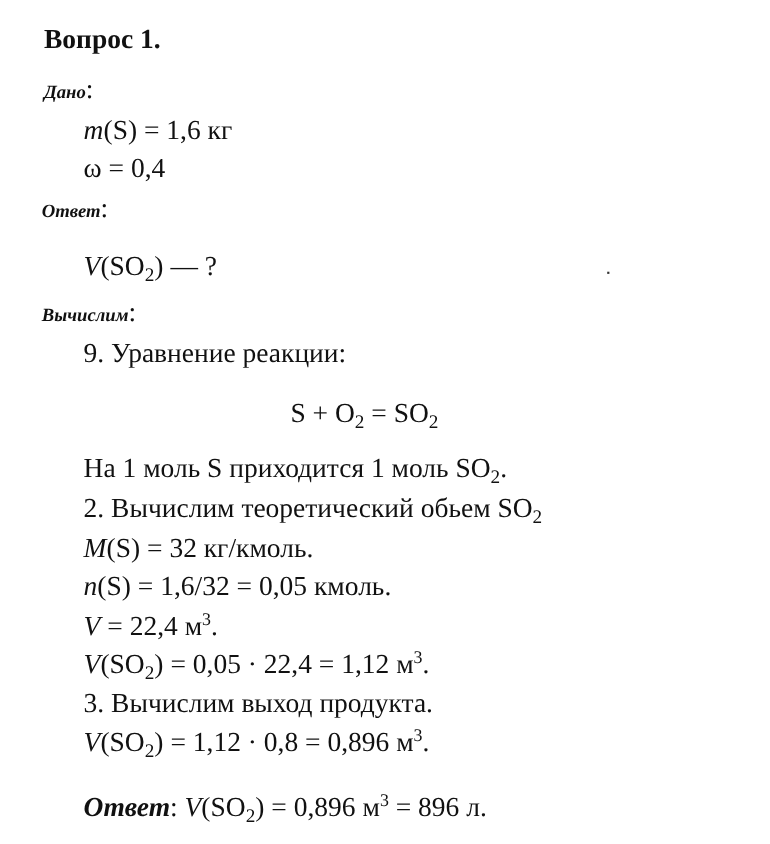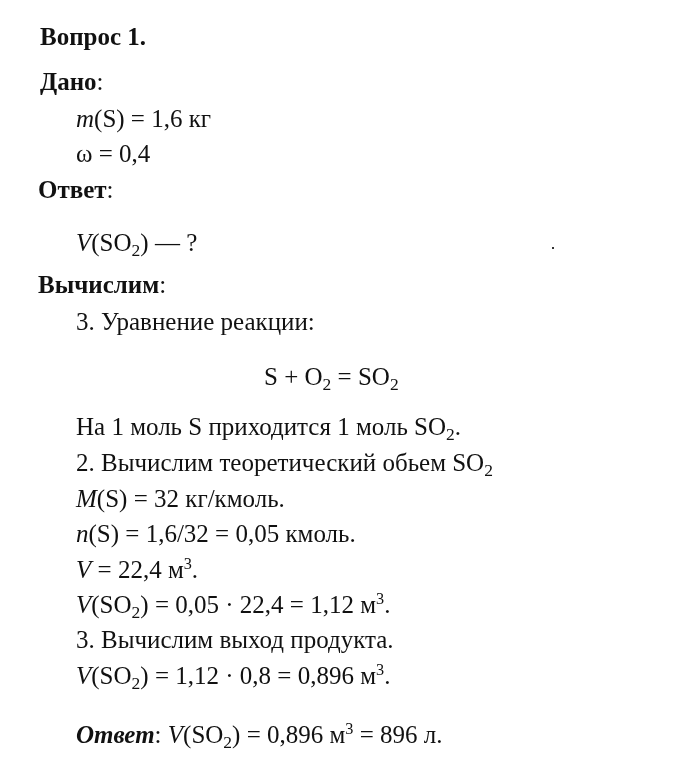--- a/index.html
+++ b/index.html
@@ -1,20 +1,20 @@
 <!DOCTYPE html>
 <html><head>
   <meta charset="utf-8">
   <style>
     html, body { margin: 0; padding: 0; background: #ffffff; }
     body { width: 700px; height: 767px; position: relative; overflow: hidden;
            font-family: "Liberation Serif", "DejaVu Serif", serif; color: #111; }
     .line { position: absolute; white-space: nowrap; font-size: 25px; line-height: 30px; }
     .title { font-weight: bold; font-size: 25px; }
-    .head { font-weight: bold; font-size: 25px; }
+    .head { font-weight: bold; font-style: italic; font-size: 17px; }
     .it { font-style: italic; }
     .bi { font-weight: bold; font-style: italic; }
     sub { font-size: 0.7em; vertical-align: -0.3em; line-height: 0; }
     sup { font-size: 0.65em; vertical-align: 0.55em; line-height: 0; }
     .dot { position: absolute; width: 2px; height: 2px; background: #333; left: 552px; y: 0; top: 247px; }
   </style>
 </head>
 <body>
 
 <div class="line title" style="left:40px; top:22px;">
@@ -41,21 +41,21 @@
   <span class="it">V</span><span>(SO</span><sub>2</sub><span>) — ?</span>
 </div>
 
 <div class="dot"></div>
 
 <div class="line" style="left:38px; top:270px;">
   <span class="head">Вычислим</span><span>:</span>
 </div>
 
 <div class="line" style="left:76px; top:307px;">
-  <span>3. Уравнение реакции:</span>
+  <span>9. Уравнение реакции:</span>
 </div>
 
 <div class="line" style="left:264px; top:362px;">
   <span>S + O</span><sub>2</sub><span> = SO</span><sub>2</sub>
 </div>
 
 <div class="line" style="left:76px; top:412px;">
   <span>На 1 моль S приходится 1 моль SO</span><sub>2</sub><span>.</span>
 </div>
 

